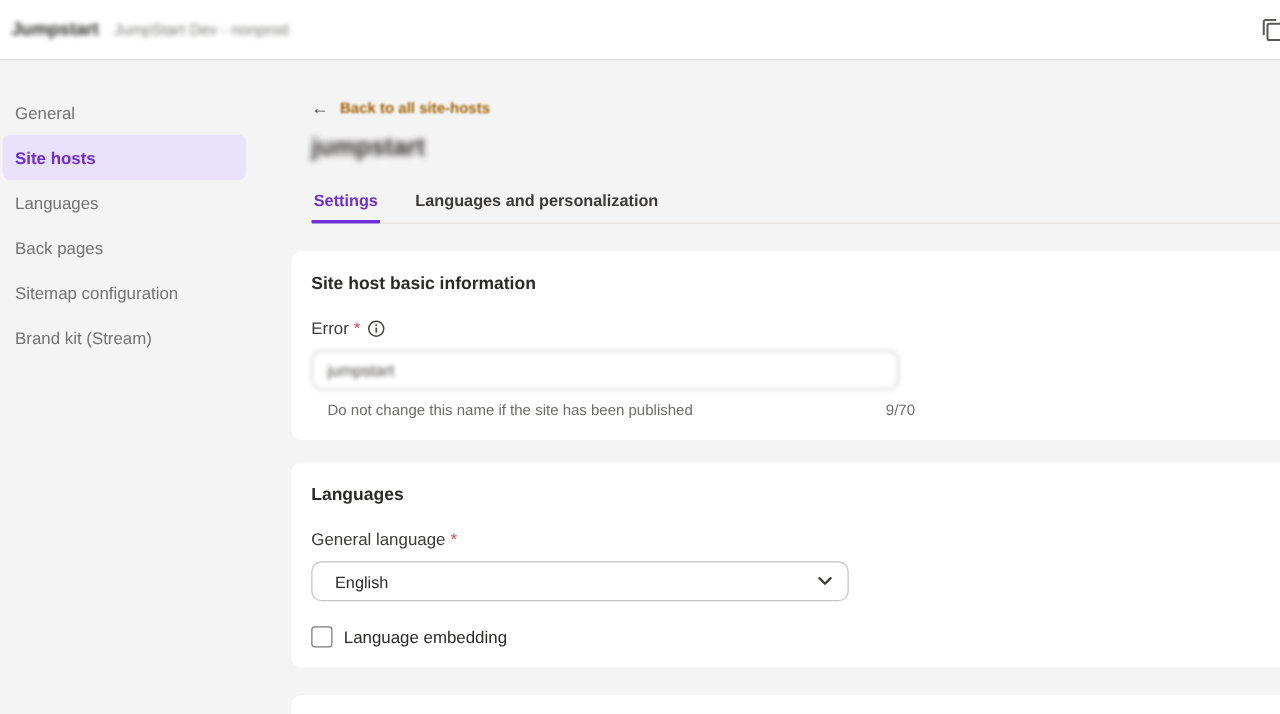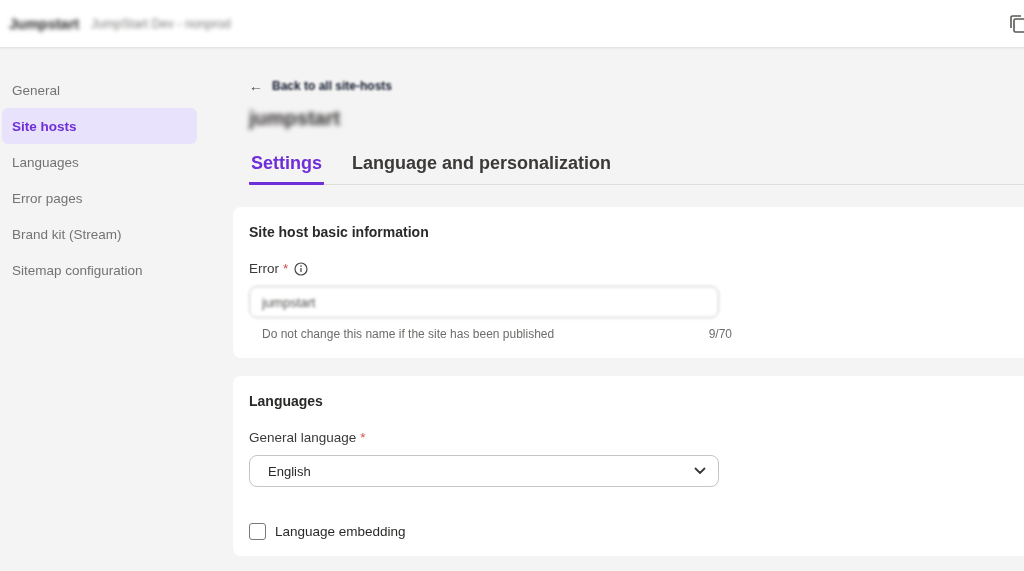--- a/index.html
+++ b/index.html
@@ -77,42 +77,42 @@
   .back-row {
     margin: 30px 0 0 16px;
     display: flex;
     align-items: center;
     font-size: 12px;
     color: #484644;
     cursor: pointer;
     width: max-content;
   }
   .back-arrow { font-size: 14px; margin-right: 9px; color: #484644; }
-  .back-text { filter: blur(0.9px); font-weight: 600; color: #0f172a; }
+  .back-text { filter: blur(0.9px); font-weight: 600; color: #a16207; }
 
   .page-title {
     margin: 11px 0 0 16px;
     font-size: 20px;
     font-weight: 700;
     color: #2b2a29;
     filter: blur(2.6px);
     line-height: 26px;
     user-select: none;
   }
 
   
   .tabs {
     margin: 18px 0 0 16px;
     display: flex;
     gap: 26px;
     border-bottom: 1px solid #e1dfdd;
   }
   .tab {
     padding: 4px 2px 8px 2px;
-    font-size: 18px;
+    font-size: 13px;
     font-weight: 600;
     color: #3b3a39;
     cursor: pointer;
     border-bottom: 3px solid transparent;
     margin-bottom: -1px;
   }
   .tab.active { color: #6e2ed9; border-bottom-color: #6e2ed9; border-radius: 1px; }
 
   
   .card {
@@ -165,36 +165,36 @@
     display: flex;
     justify-content: space-between;
     font-size: 12px;
     color: #6e6c6a;
     line-height: 15px;
     margin-left: 13px;
   }
 
   .select {
     margin-top: 9px;
-    width: 470px;
+    width: 430px;
     height: 32px;
     border: 1px solid #c6c4c2;
     border-radius: 8px;
     padding: 0 12px 0 18px;
     background: #fff;
     display: flex;
     align-items: center;
     justify-content: space-between;
     font-size: 13px;
     color: #2b2a29;
     cursor: pointer;
   }
 
   .checkbox-row {
-    margin-top: 36px;
+    margin-top: 20px;
     display: flex;
     align-items: center;
     cursor: pointer;
     width: max-content;
   }
   .checkbox {
     width: 17px; height: 17px;
     border: 1.5px solid #7a7876;
     border-radius: 3px;
     background: #fff;
@@ -222,42 +222,42 @@
     <div class="nav-item">
       <span>General</span>
     </div>
     <div class="nav-item active">
       <span>Site hosts</span>
     </div>
     <div class="nav-item">
       <span>Languages</span>
     </div>
     <div class="nav-item">
-      <span>Error pages</span>
+      <span>Back pages</span>
+    </div>
+    <div class="nav-item">
+      <span>Sitemap configuration</span>
     </div>
     <div class="nav-item">
       <span>Brand kit (Stream)</span>
-    </div>
-    <div class="nav-item">
-      <span>Sitemap configuration</span>
     </div>
   </div>
 
   <div class="main">
 
     <div class="back-row">
       <span class="back-arrow">←</span>
       <span class="back-text">Back to all site-hosts</span>
     </div>
 
     <div class="page-title">jumpstart</div>
 
     <div class="tabs">
       <div class="tab active">Settings</div>
-      <div class="tab">Language and personalization</div>
+      <div class="tab">Languages and personalization</div>
     </div>
 
     <div class="card card-1">
       <h2>Site host basic information</h2>
 
       <div class="field-label">
         <span>Error</span>
         <span class="req">*</span>
         <span class="info-icon">
           <svg width="14" height="14" viewBox="0 0 14 14" fill="none">

